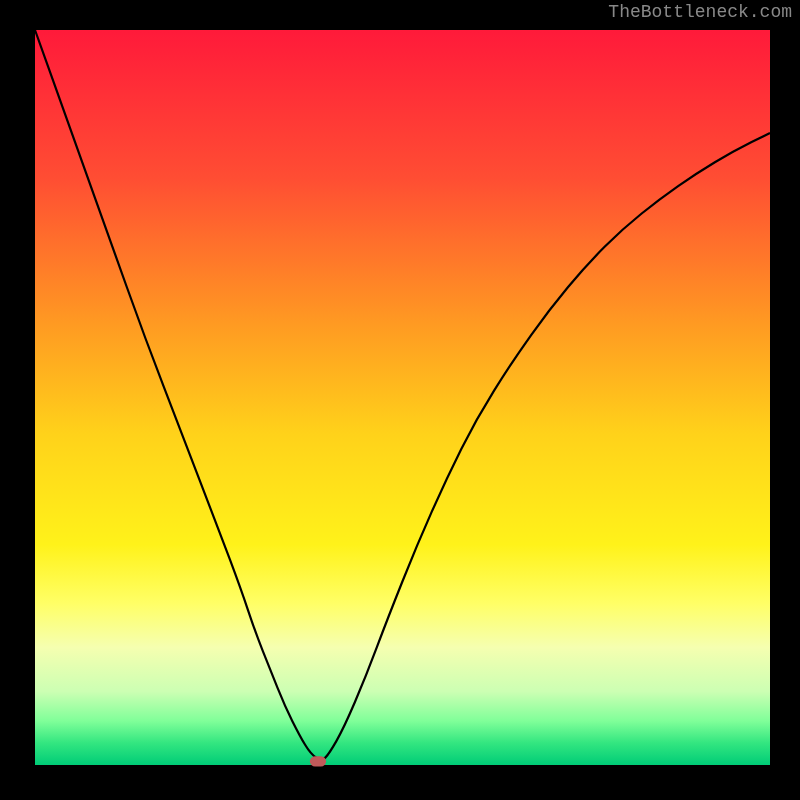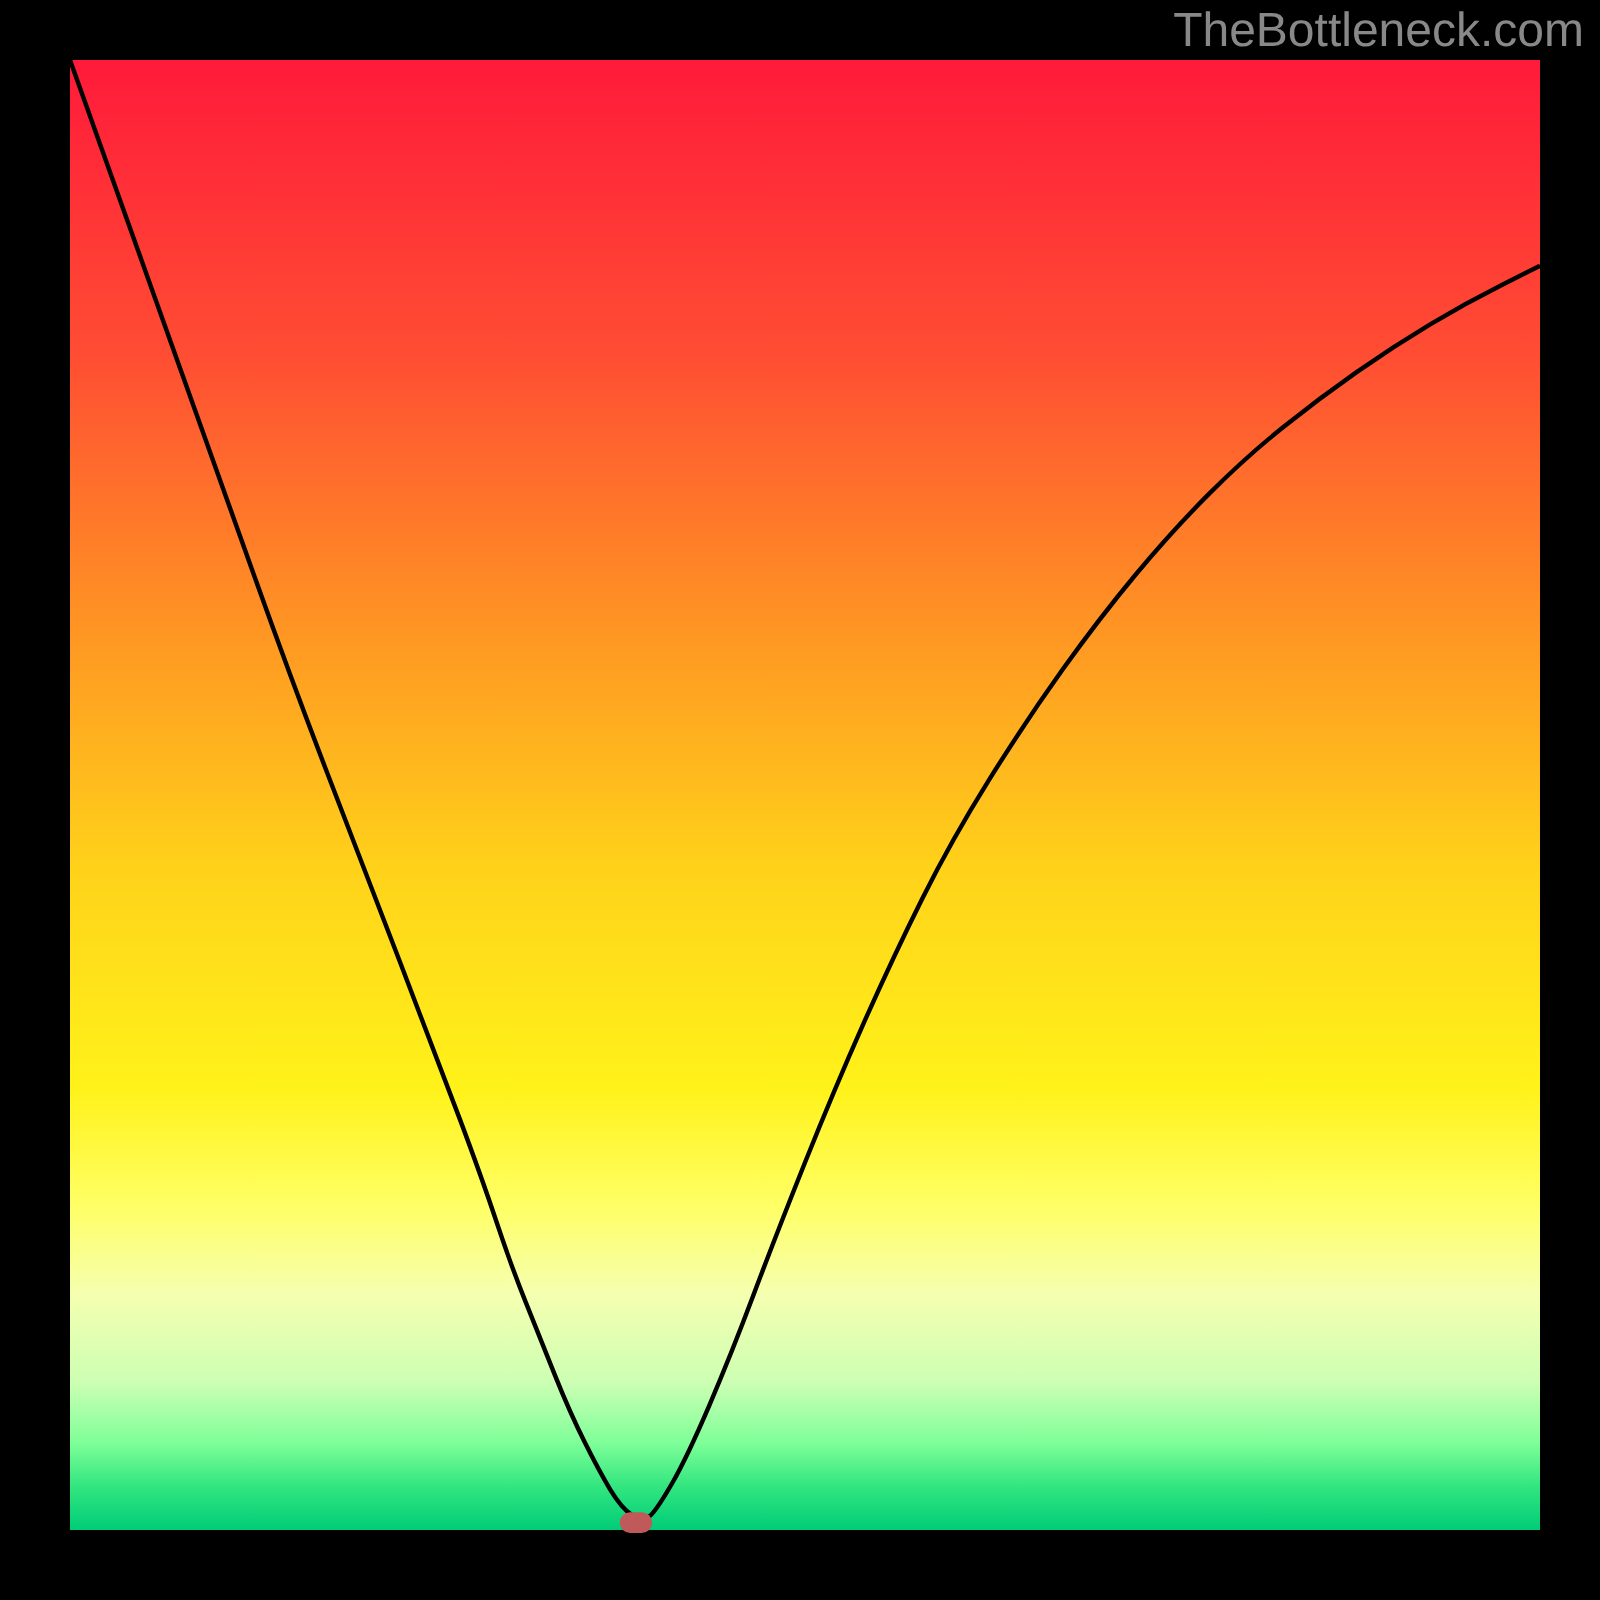--- a/index.html
+++ b/index.html
@@ -17,22 +17,22 @@
     top: 0;
     left: 0;
     width: 800px;
     height: 800px;
   }
   .watermark {
     position: absolute;
     top: 2px;
     right: 8px;
     color: #888;
-    font-size: 24px;
-    font-family: Liberation Sans, sans-serif;
+    font-size: 18px;
+    font-family: Liberation Mono, monospace;
     z-index: 10;
   }
   svg {
     display: block;
   }
 </style>
 </head>
 <body>
 
 <div class="container">

